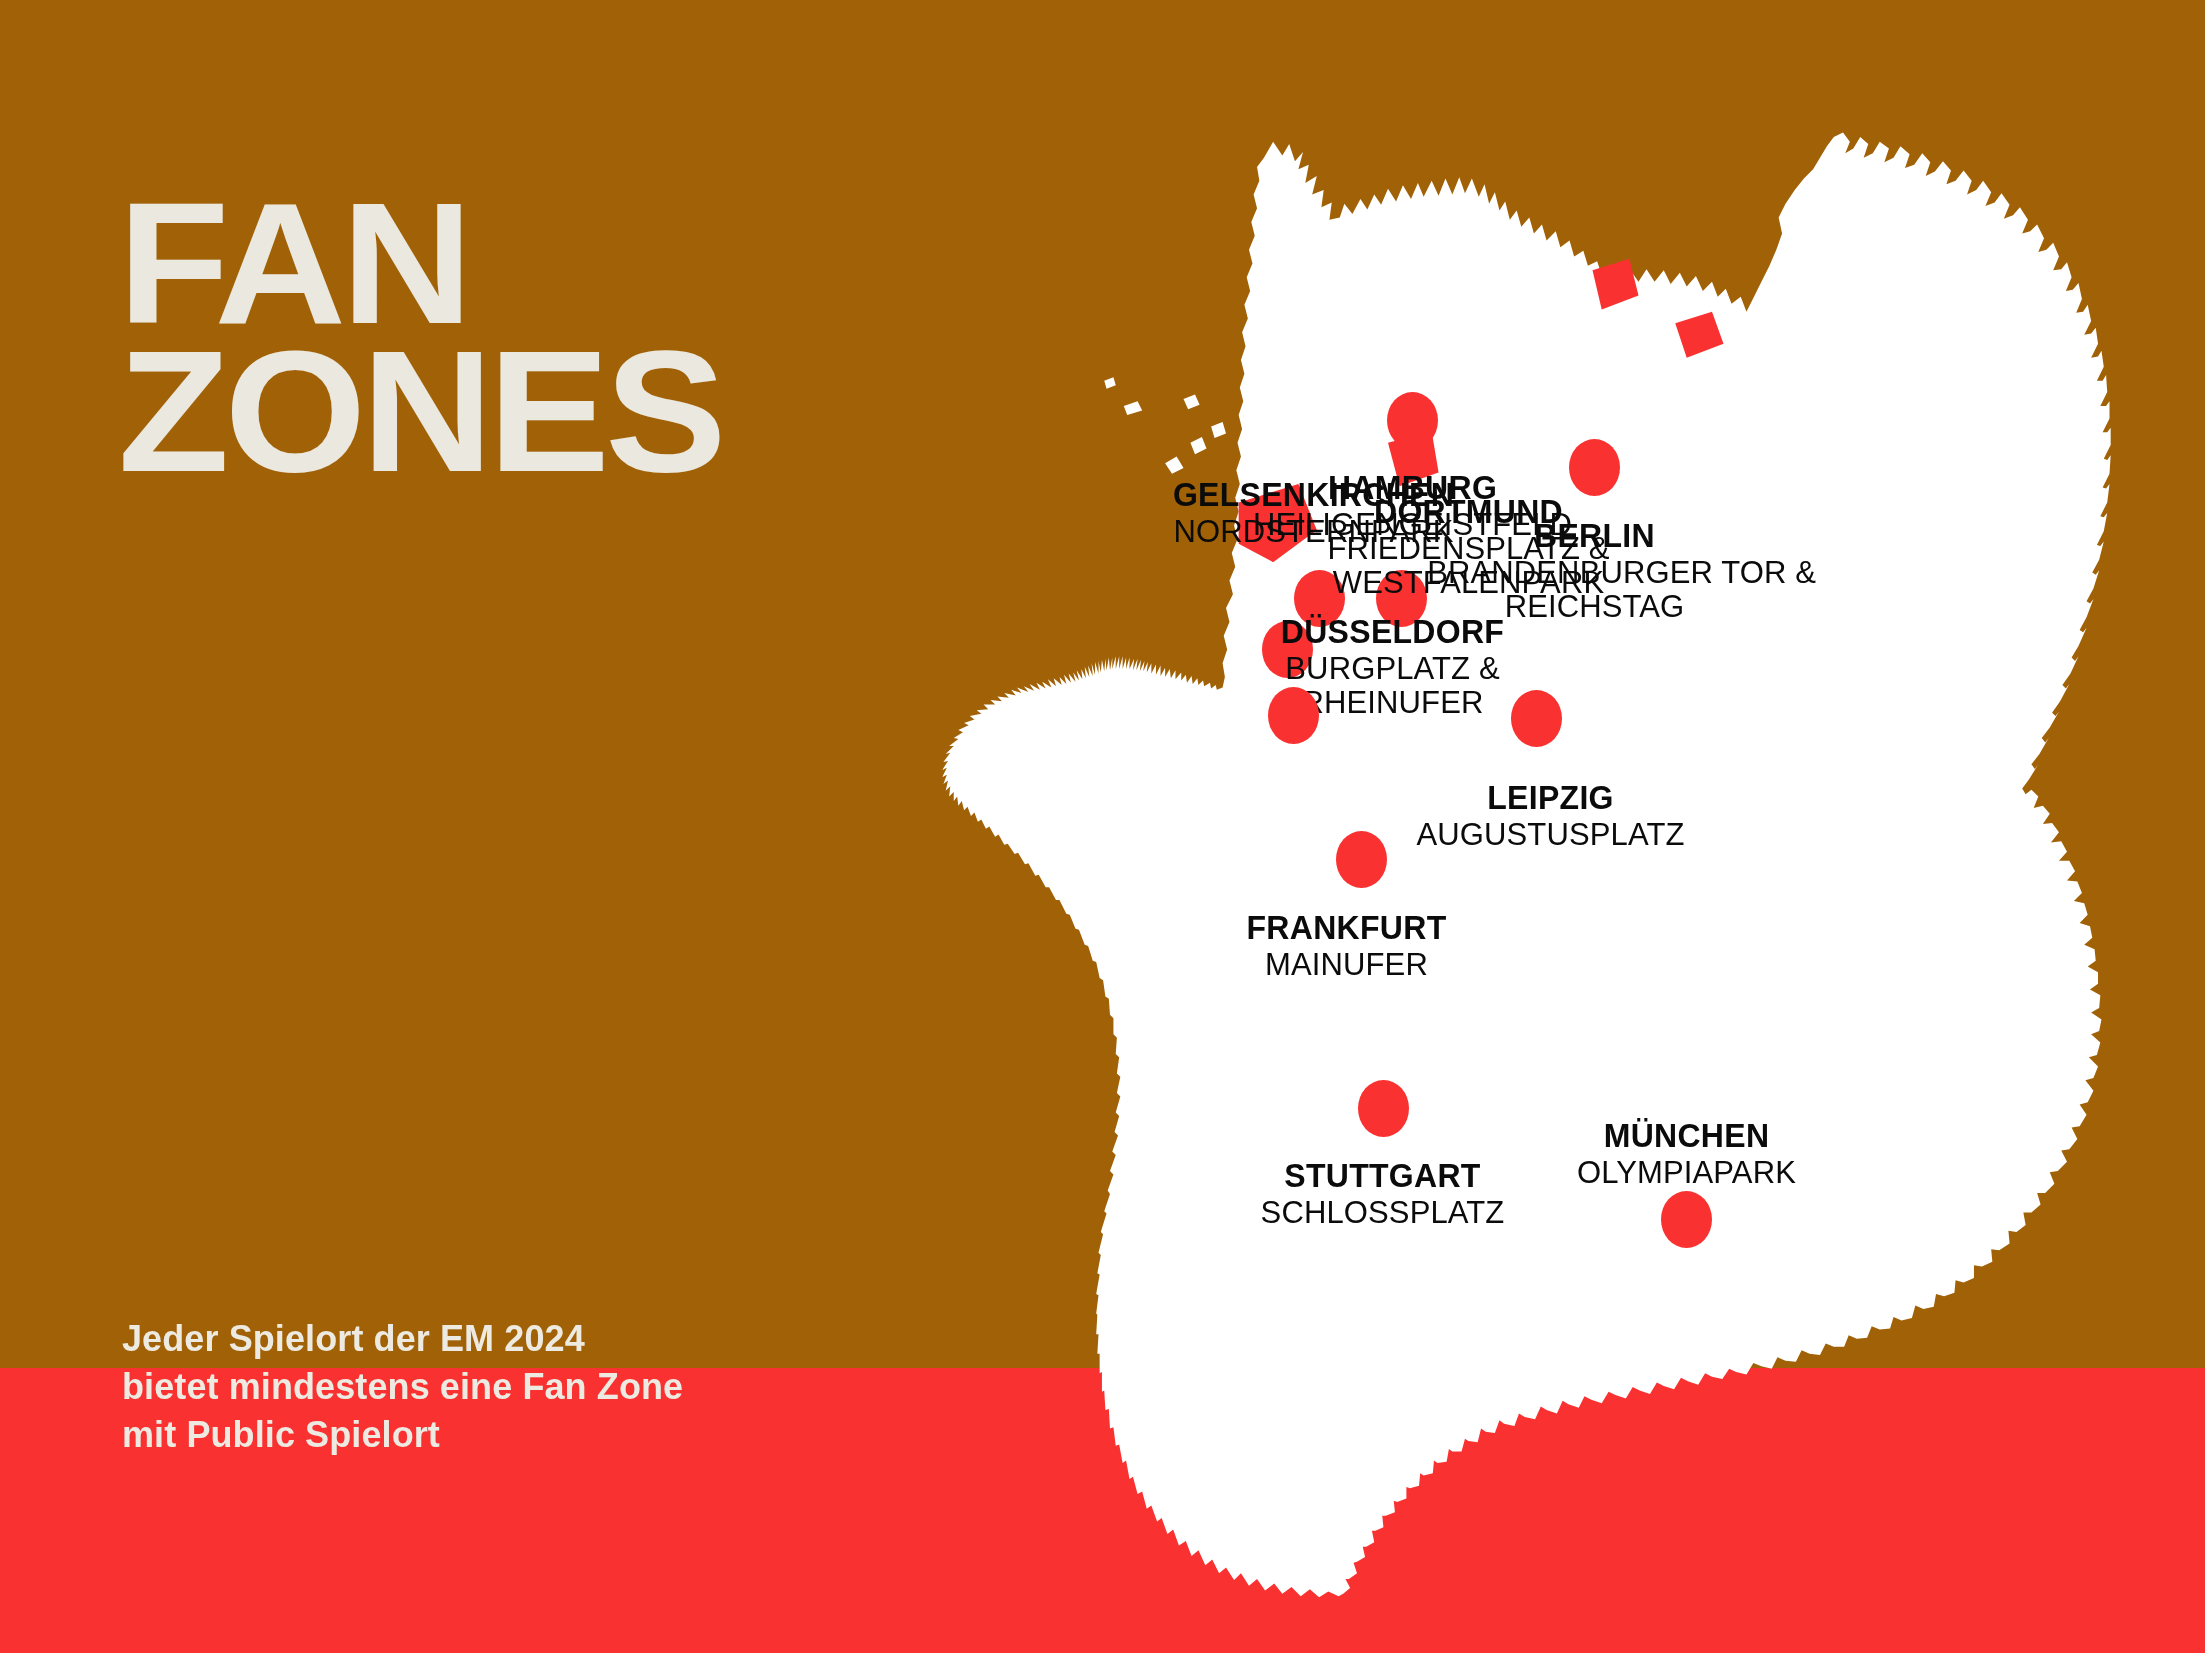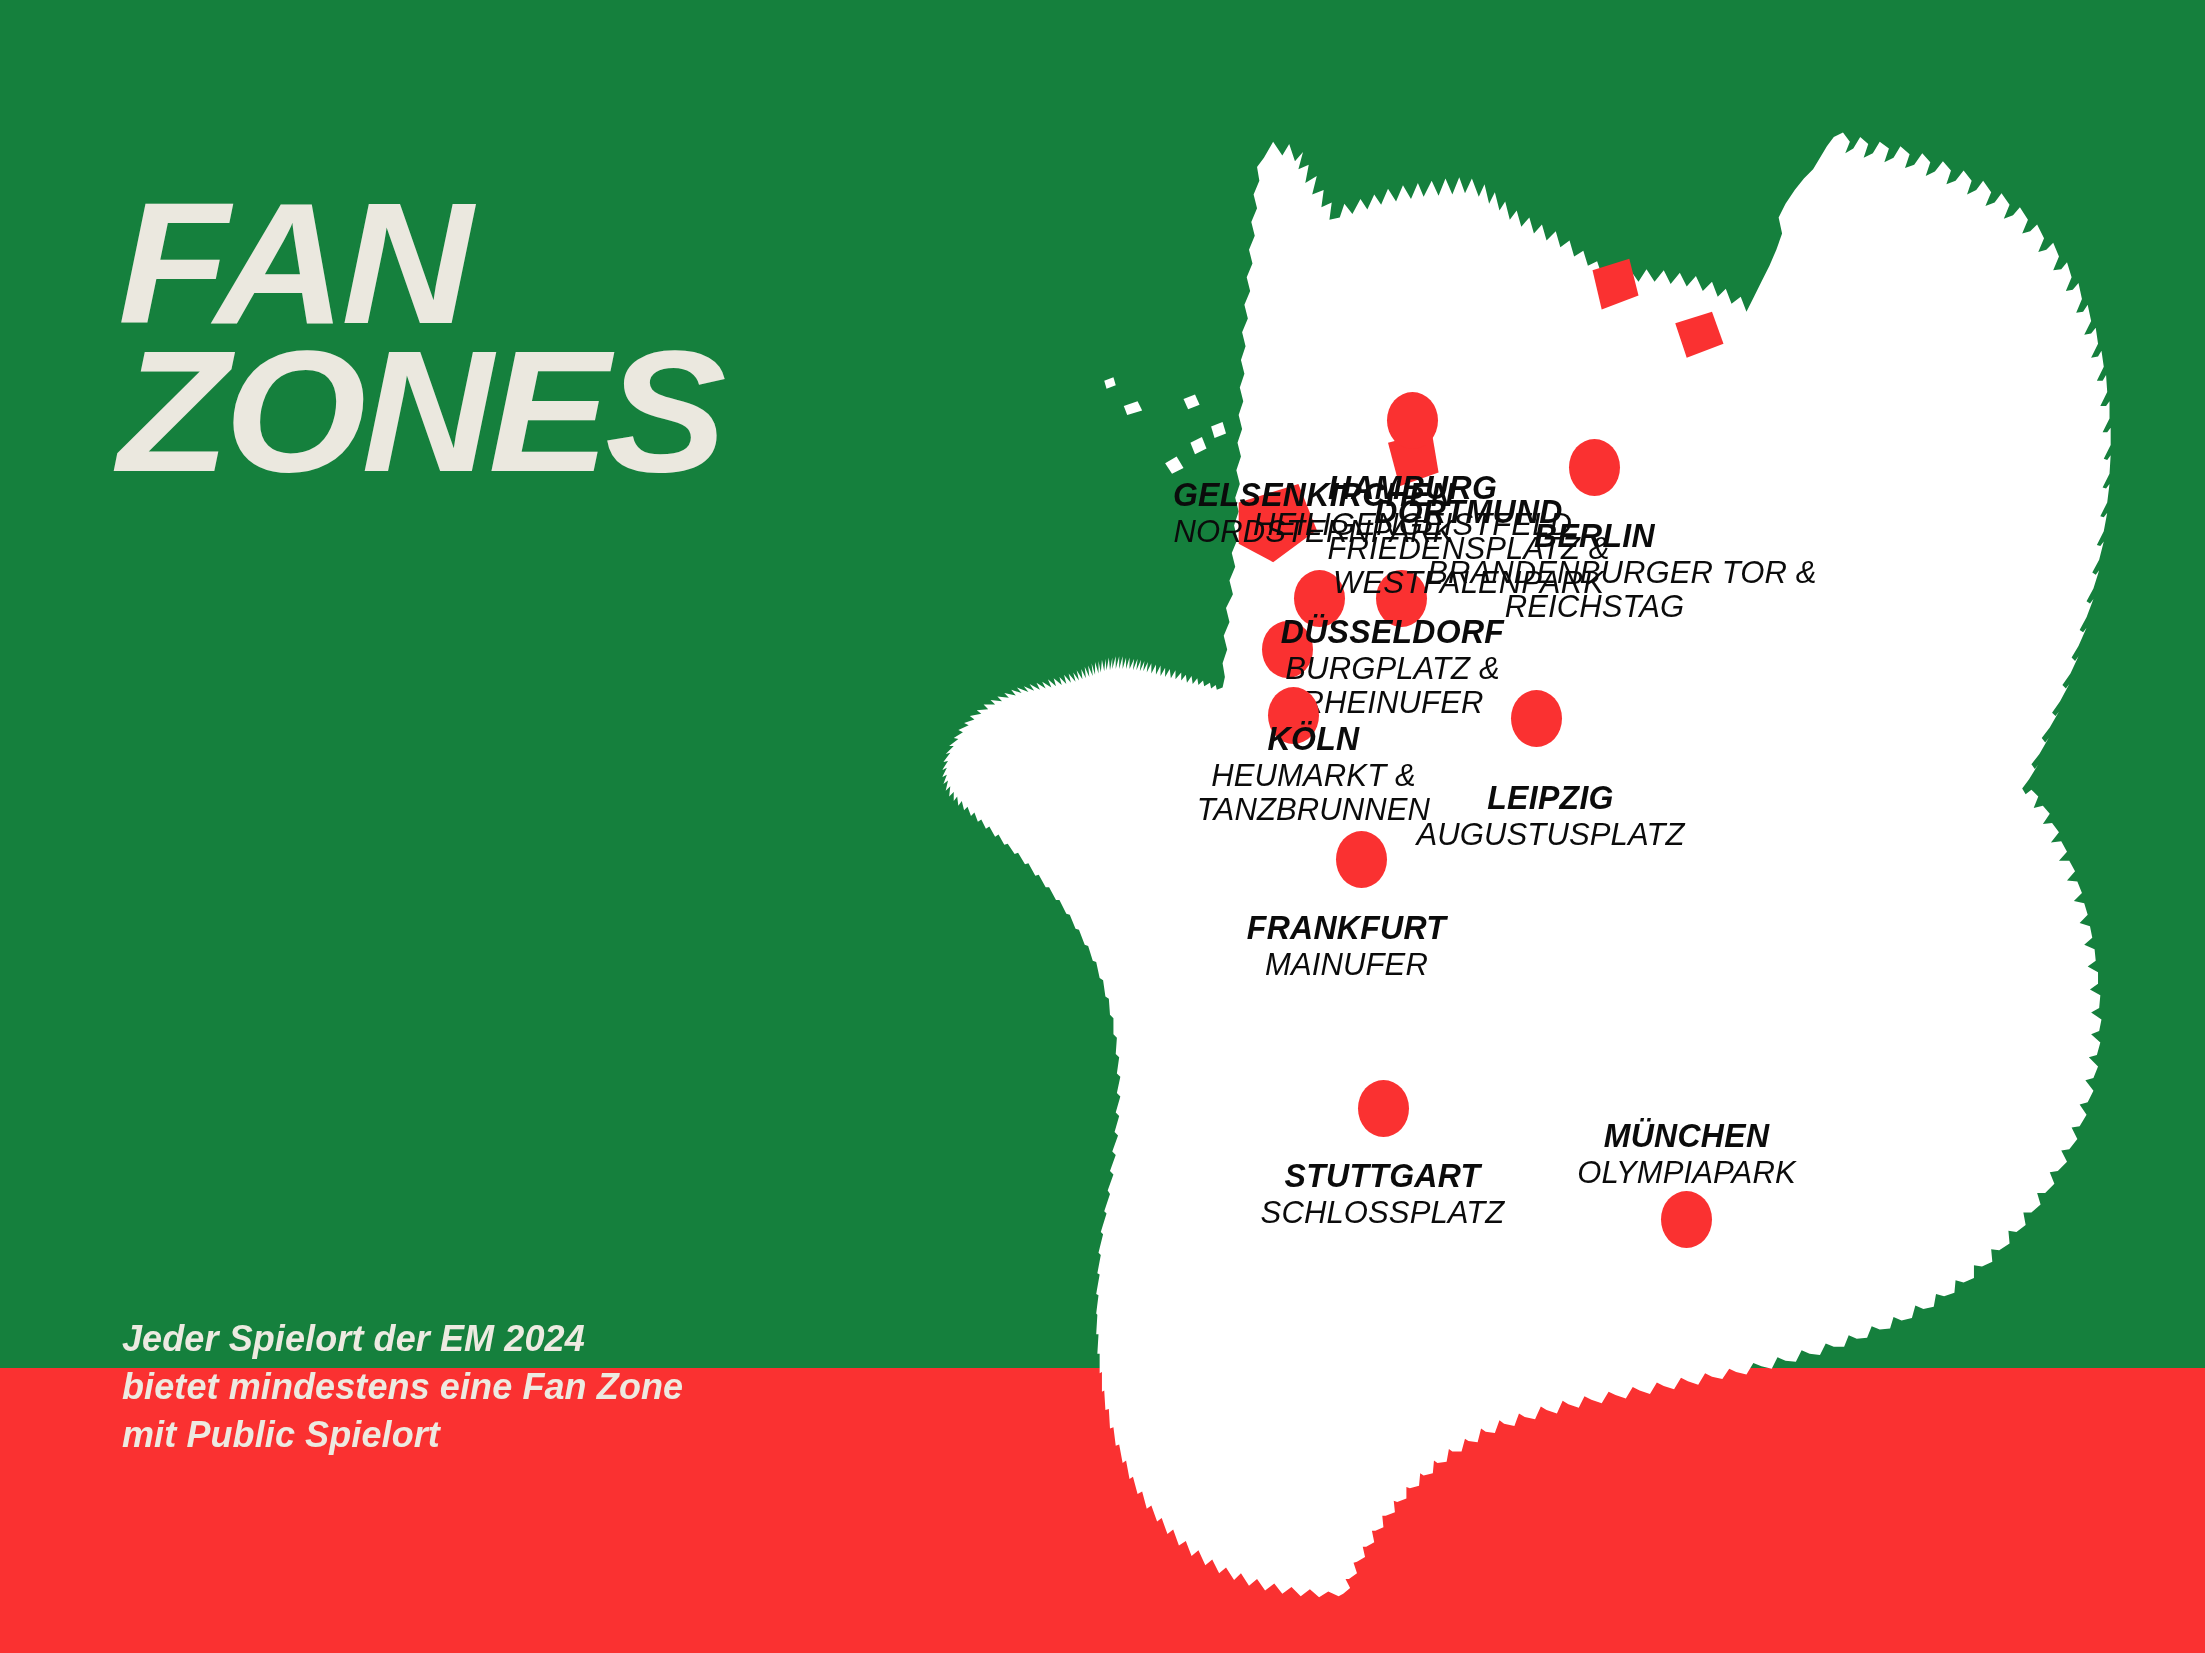--- a/index.html
+++ b/index.html
@@ -6,22 +6,21 @@
   * { margin:0; padding:0; box-sizing:border-box; }
   html, body {
     width:2205px; height:1654px;
     overflow:hidden;
     background:#FA3131;
     font-family:"Liberation Sans", sans-serif;
   }
   #poster {
     position:relative;
     width:2205px; height:1368px;
-    background:#15803d;
-    font-style:italic;
+    background:#a16207;
   }
 
   
   #title-block {
     position:absolute;
     left:118px; top:190px;
     width:775px;
   }
   .title-line {
     display:block;
@@ -271,25 +270,20 @@
     </div>
 
     <div class="marker-dot" style="left:368px; top:523px;"></div>
     <div class="city-label" style="left:326px; top:517px; width:345px;">
       <span class="city-name">DÜSSELDORF</span>
       <span class="city-venue">BURGPLATZ &amp;</span>
       <span class="city-venue">RHEINUFER</span>
     </div>
 
     <div class="marker-dot" style="left:374px; top:589px;"></div>
-    <div class="city-label" style="left:247px; top:624px; width:345px;">
-      <span class="city-name">KÖLN</span>
-      <span class="city-venue">HEUMARKT &amp;</span>
-      <span class="city-venue">TANZBRUNNEN</span>
-    </div>
 
     <div class="marker-dot" style="left:617px; top:592px;"></div>
     <div class="city-label" style="left:484px; top:671px; width:345px;margin-top:12px;">
       <span class="city-name">LEIPZIG</span>
       <span class="city-venue">AUGUSTUSPLATZ</span>
     </div>
 
     <div class="marker-dot" style="left:442px; top:733px;"></div>
     <div class="city-label" style="left:280px; top:813px; width:345px;">
       <span class="city-name">FRANKFURT</span>

